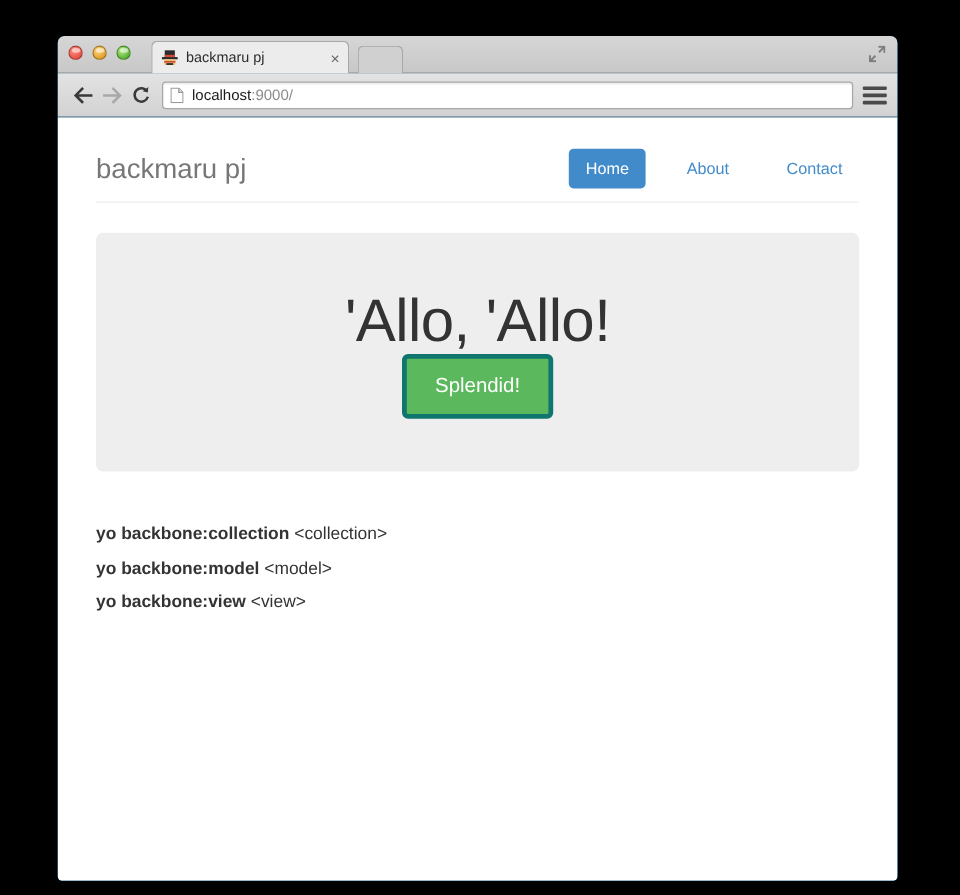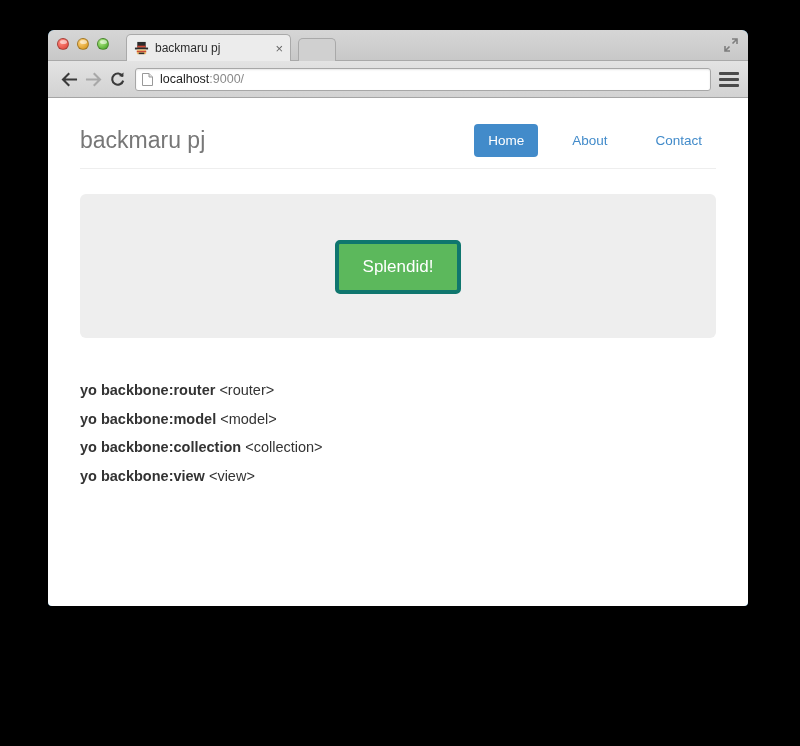--- a/index.html
+++ b/index.html
@@ -12,21 +12,21 @@
     font-family: "Liberation Sans", sans-serif;
     overflow: hidden;
   }
 
   
   .browser-window {
     position: absolute;
     left: 48px;
     top: 30px;
     width: 700px;
-    height: 576px;
+    height: 704px;
     border-radius: 6px 6px 4px 4px;
     background: #0369a1;
     box-shadow: 0 6px 22px rgba(0,0,0,0.55);
     overflow: hidden;
     display: flex;
     flex-direction: column;
   }
 
   
   .tab-strip {
@@ -335,27 +335,27 @@
         <div class="brand">backmaru pj</div>
         <nav class="site-nav">
           <a class="nav-link active" href="#">Home</a>
           <a class="nav-link" href="#">About</a>
           <a class="nav-link" href="#">Contact</a>
         </nav>
       </div>
       <hr class="nav-divider">
 
       <div class="jumbotron">
+        <h1 class="jumbo-title">'Allo, 'Allo!</h1>
         <a class="btn-success" href="#">Splendid!</a>
       </div>
 
       <div class="now-try">
         <ul class="cmd-list">
-          <li class="cmd-item"><span>yo backbone:router</span><span class="arg"> &lt;router&gt;</span></li>
+          <li class="cmd-item"><span>yo backbone:collection</span><span class="arg"> &lt;collection&gt;</span></li>
           <li class="cmd-item"><span>yo backbone:model</span><span class="arg"> &lt;model&gt;</span></li>
-          <li class="cmd-item"><span>yo backbone:collection</span><span class="arg"> &lt;collection&gt;</span></li>
           <li class="cmd-item"><span>yo backbone:view</span><span class="arg"> &lt;view&gt;</span></li>
         </ul>
       </div>
 
     </div>
   </div>
 </div>
 
 </body></html>

